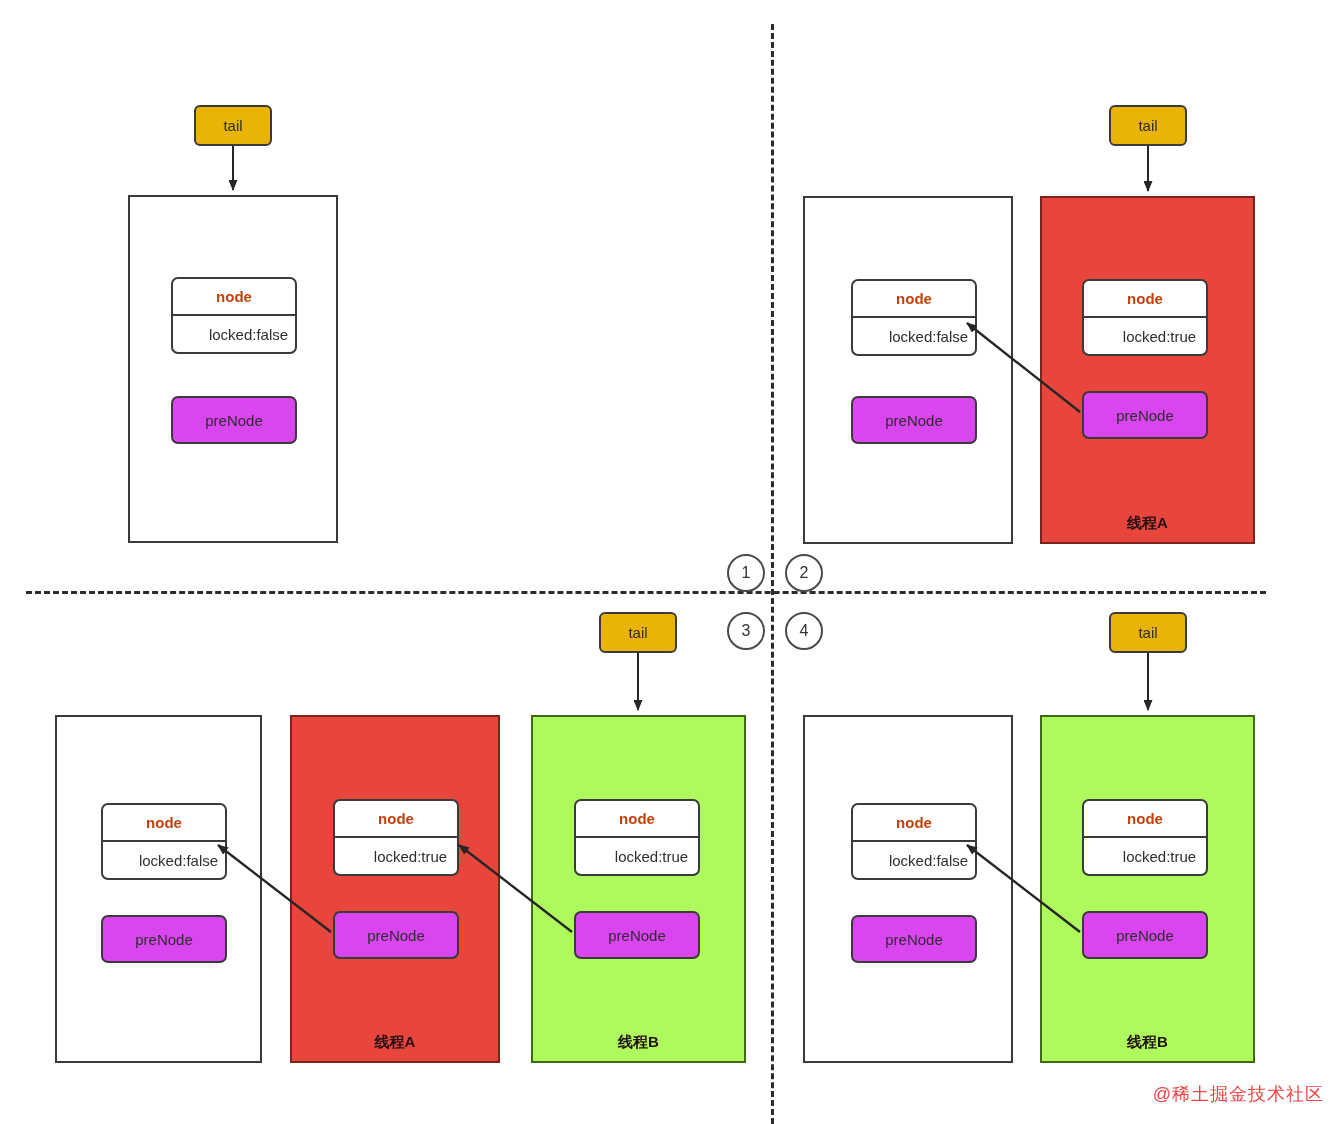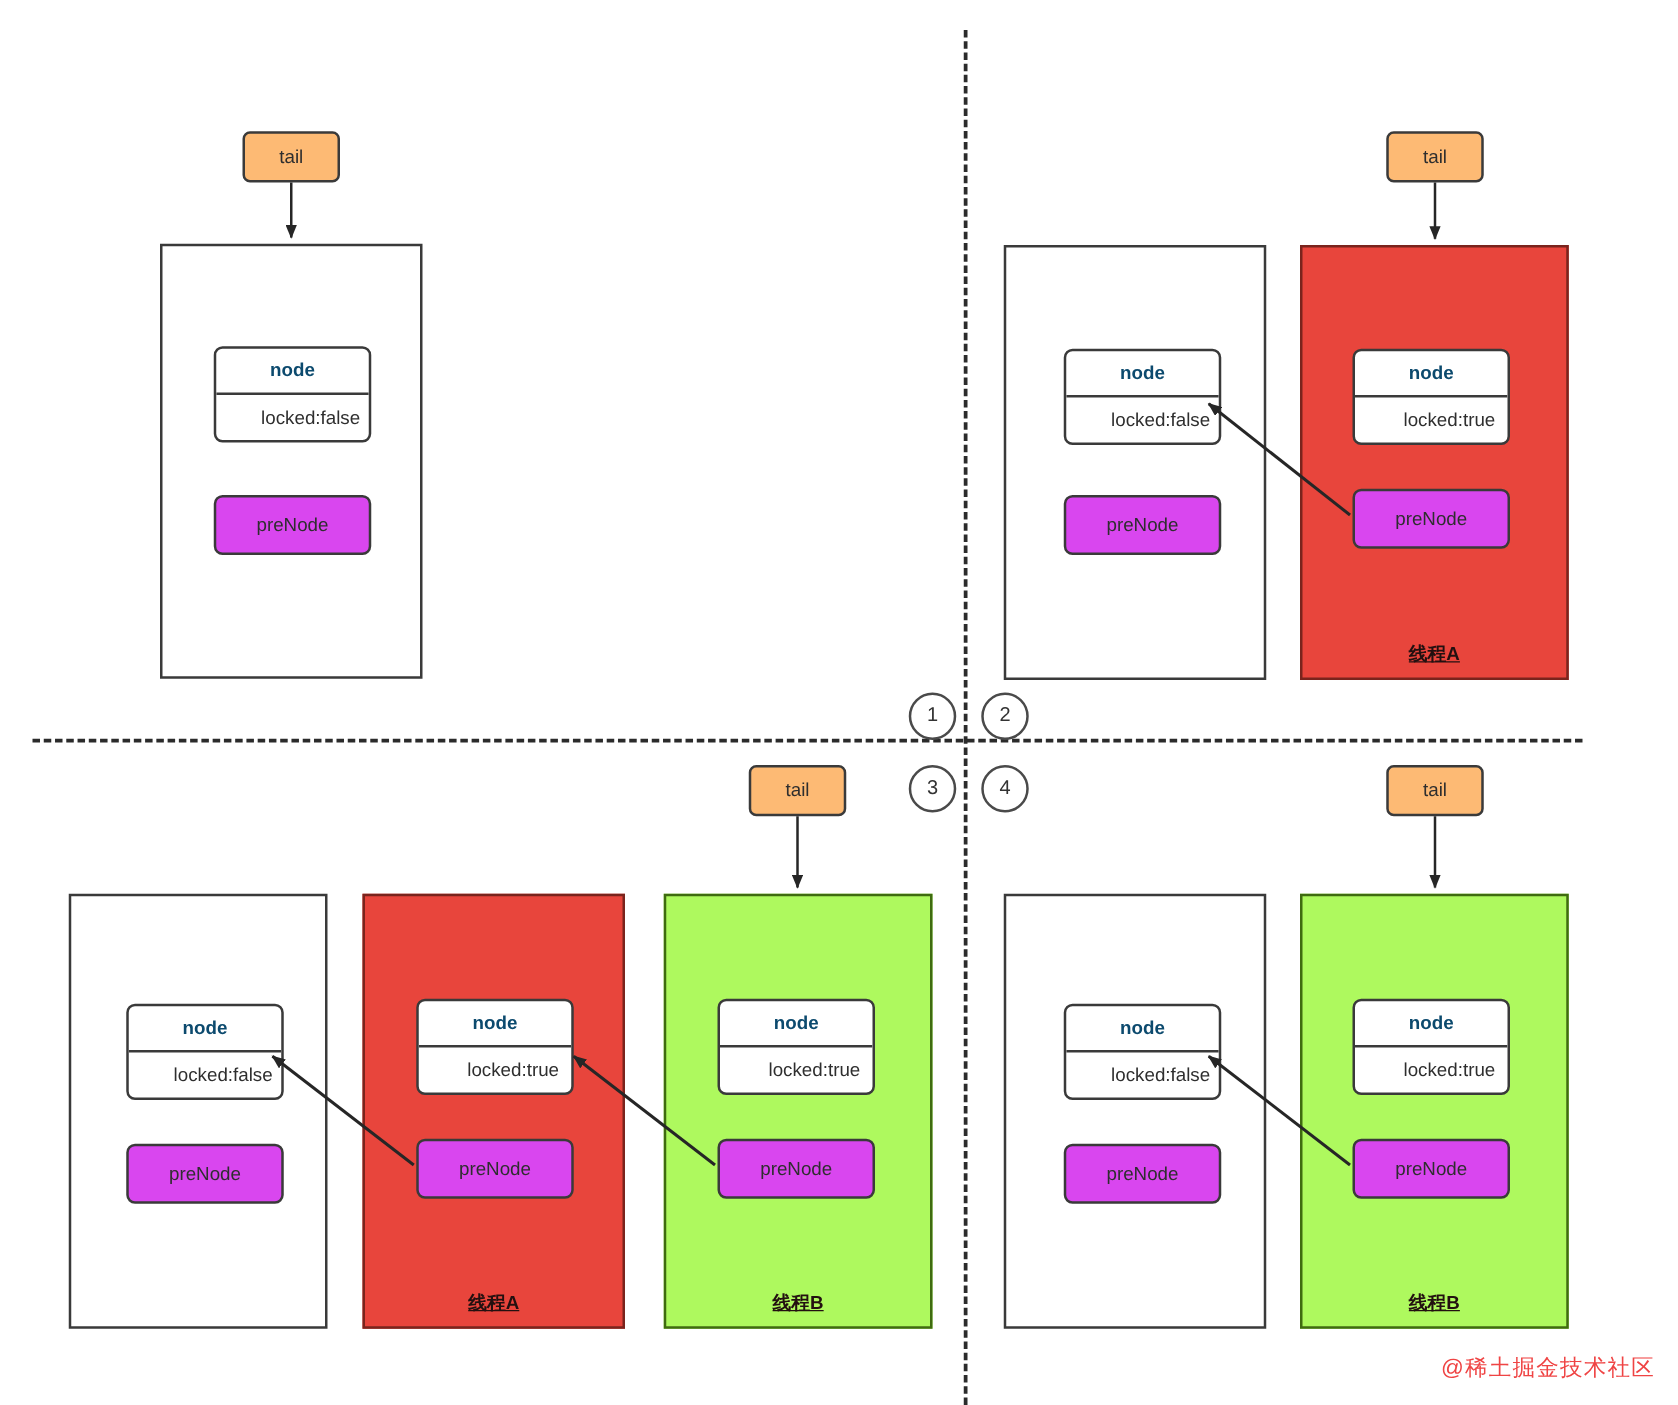--- a/index.html
+++ b/index.html
@@ -51,51 +51,50 @@
   .panel.red{ background:#e8453c; border-color:#7a241d; }
   .panel.green{ background:#aef95e; border-color:#3f6b10; }
 
   .panel-label{
     position:absolute;
     left:0; right:0; bottom:9px;
     text-align:center;
     font-size:15px;
     font-weight:bold;
     color:#231010;
-    text-decoration:underline;
   }
 
   
   .tail-box{
     position:absolute;
     width:78px;height:41px;
     border:2px solid #3a3a3a;
     border-radius:6px;
-    background:#fdba74;
+    background:#eab308;
     display:flex;align-items:center;justify-content:center;
     font-size:15px;color:#2e2e2e;
     box-sizing:border-box;
     z-index:4;
   }
 
   
   .node-box{
     position:absolute;
     width:126px;
     border:2px solid #3a3a3a;
     border-radius:7px;
     background:#ffffff;
     box-sizing:border-box;
     overflow:hidden;
     z-index:3;
   }
   .node-box .nb-title{
     height:35px;
     display:flex;align-items:center;justify-content:center;
-    font-size:15px;font-weight:bold;color:#0c4a6e;
+    font-size:15px;font-weight:bold;color:#c2410c;
     border-bottom:2px solid #3a3a3a;
   }
   .node-box .nb-val{
     height:36px;
     display:flex;align-items:center;justify-content:center;
     font-size:15px;color:#2e2e2e;padding-left:29px;
   }
 
   
   .prenode-box{

